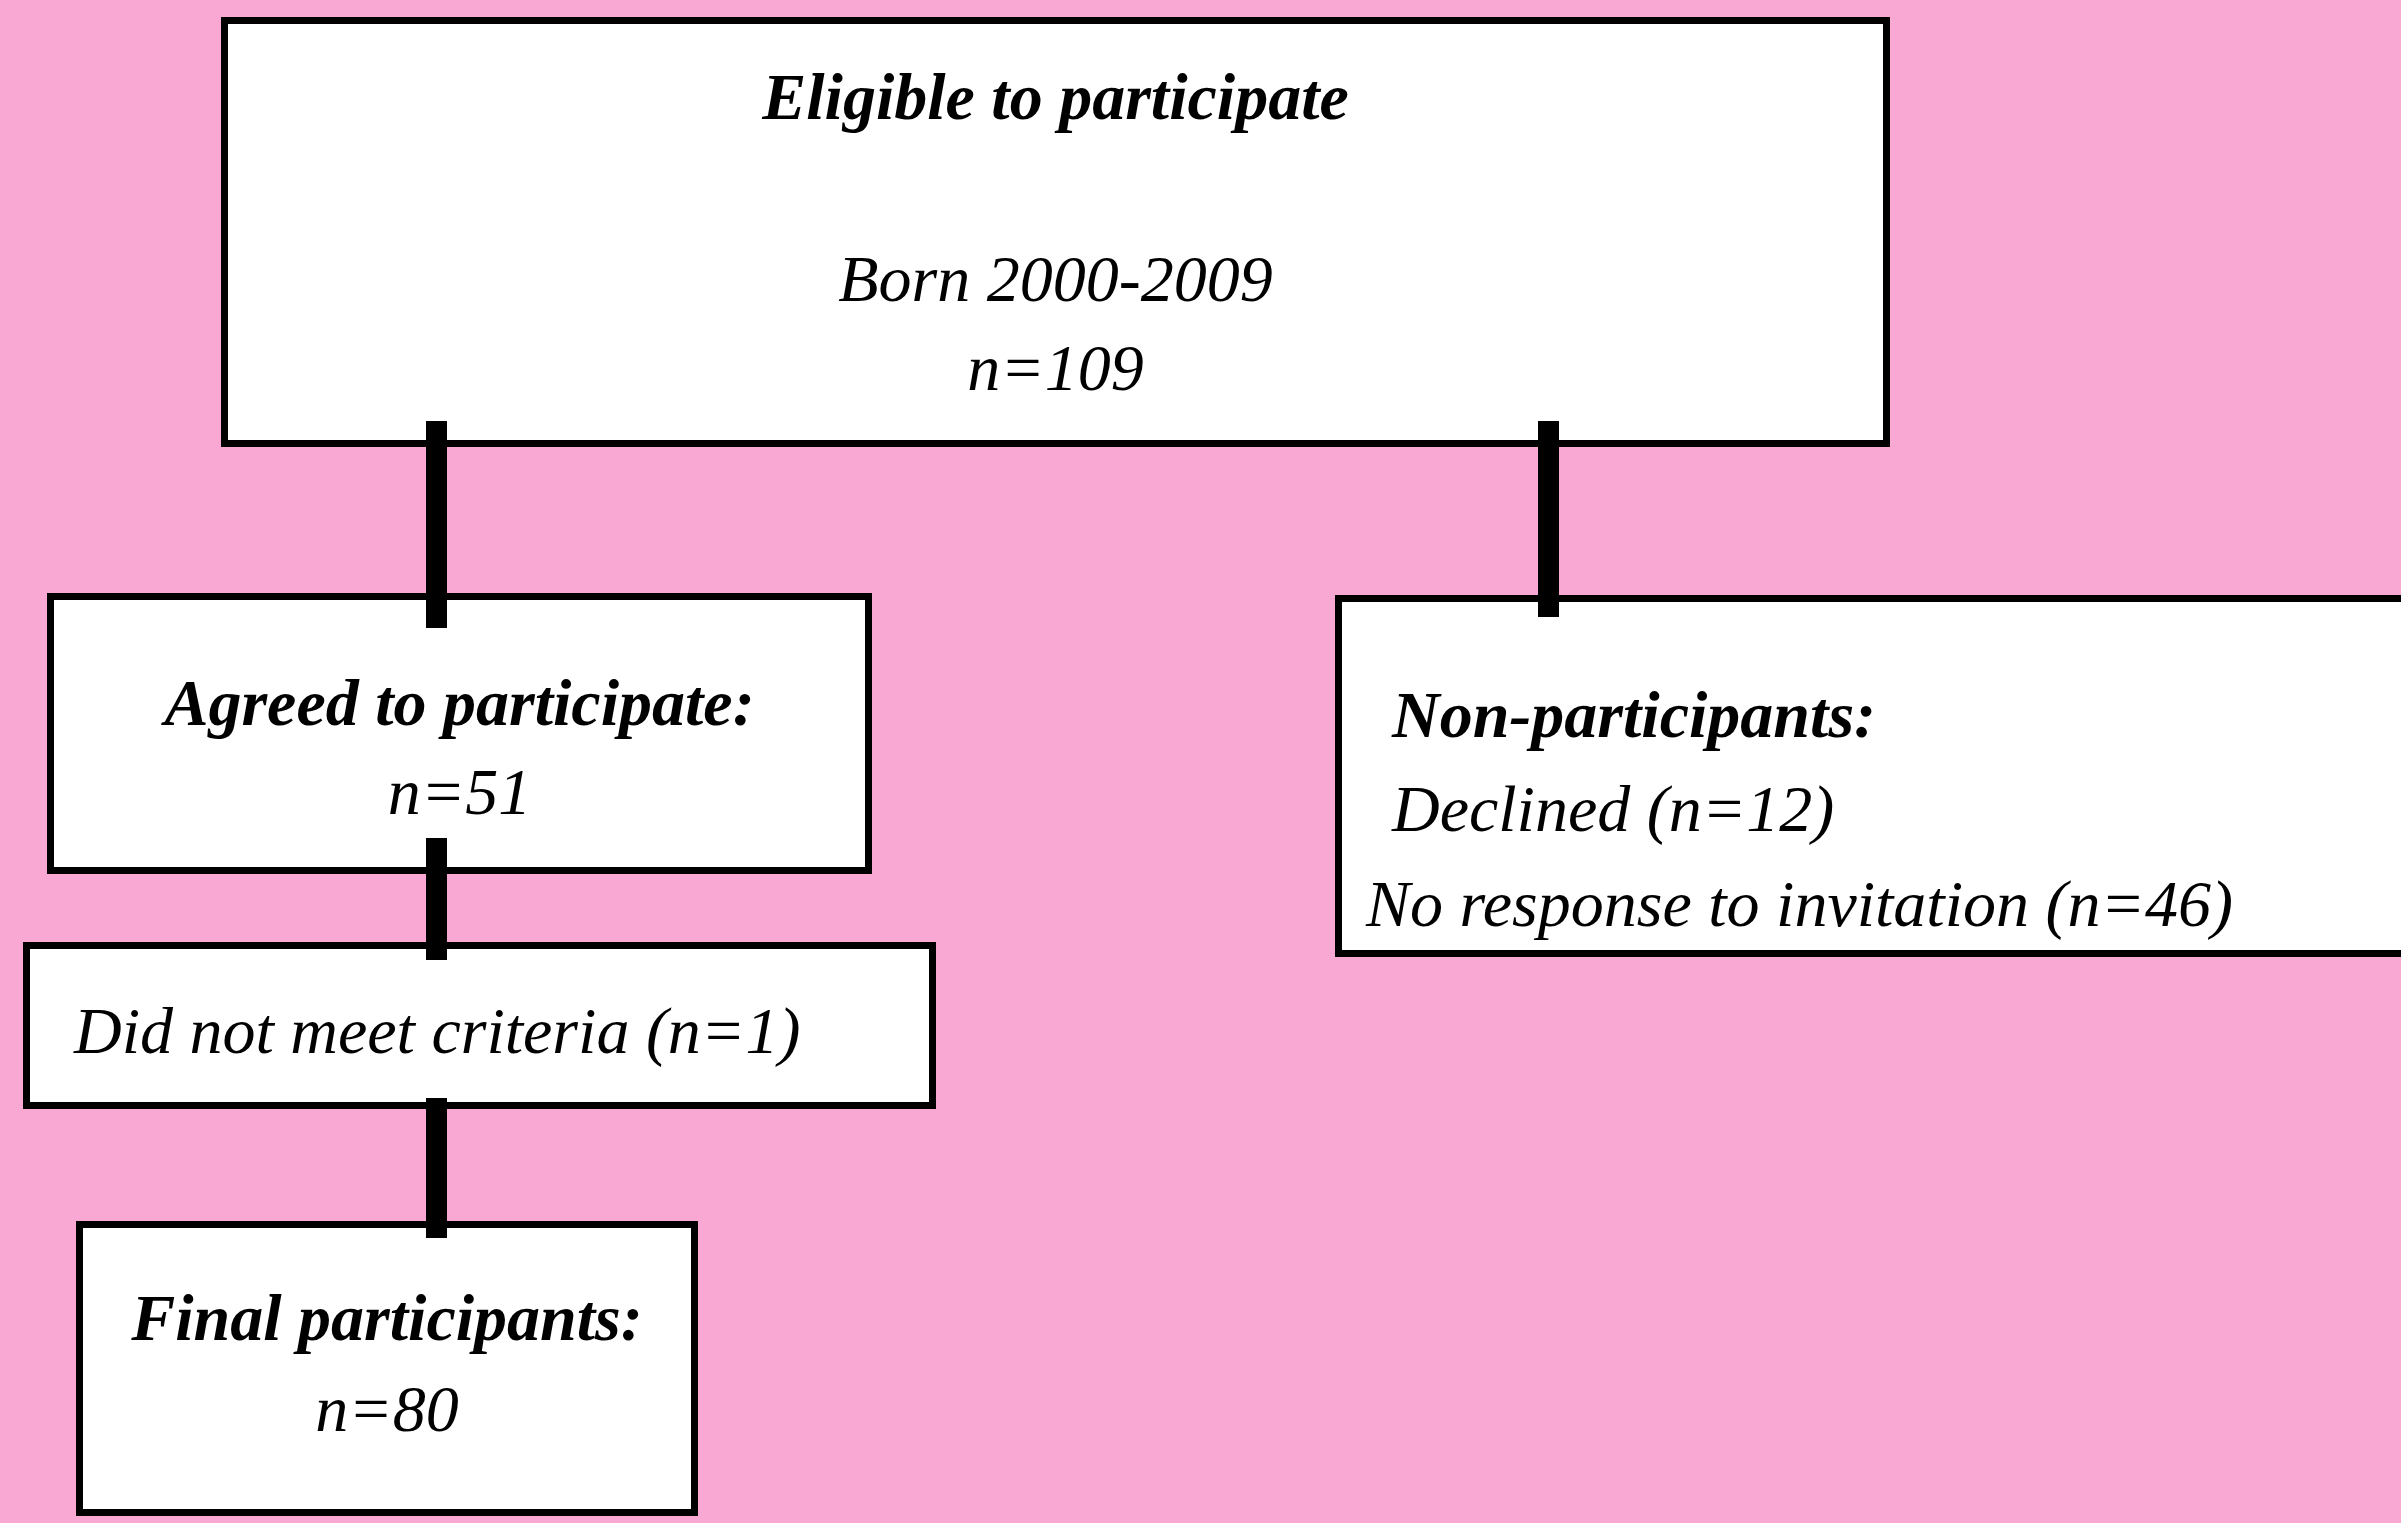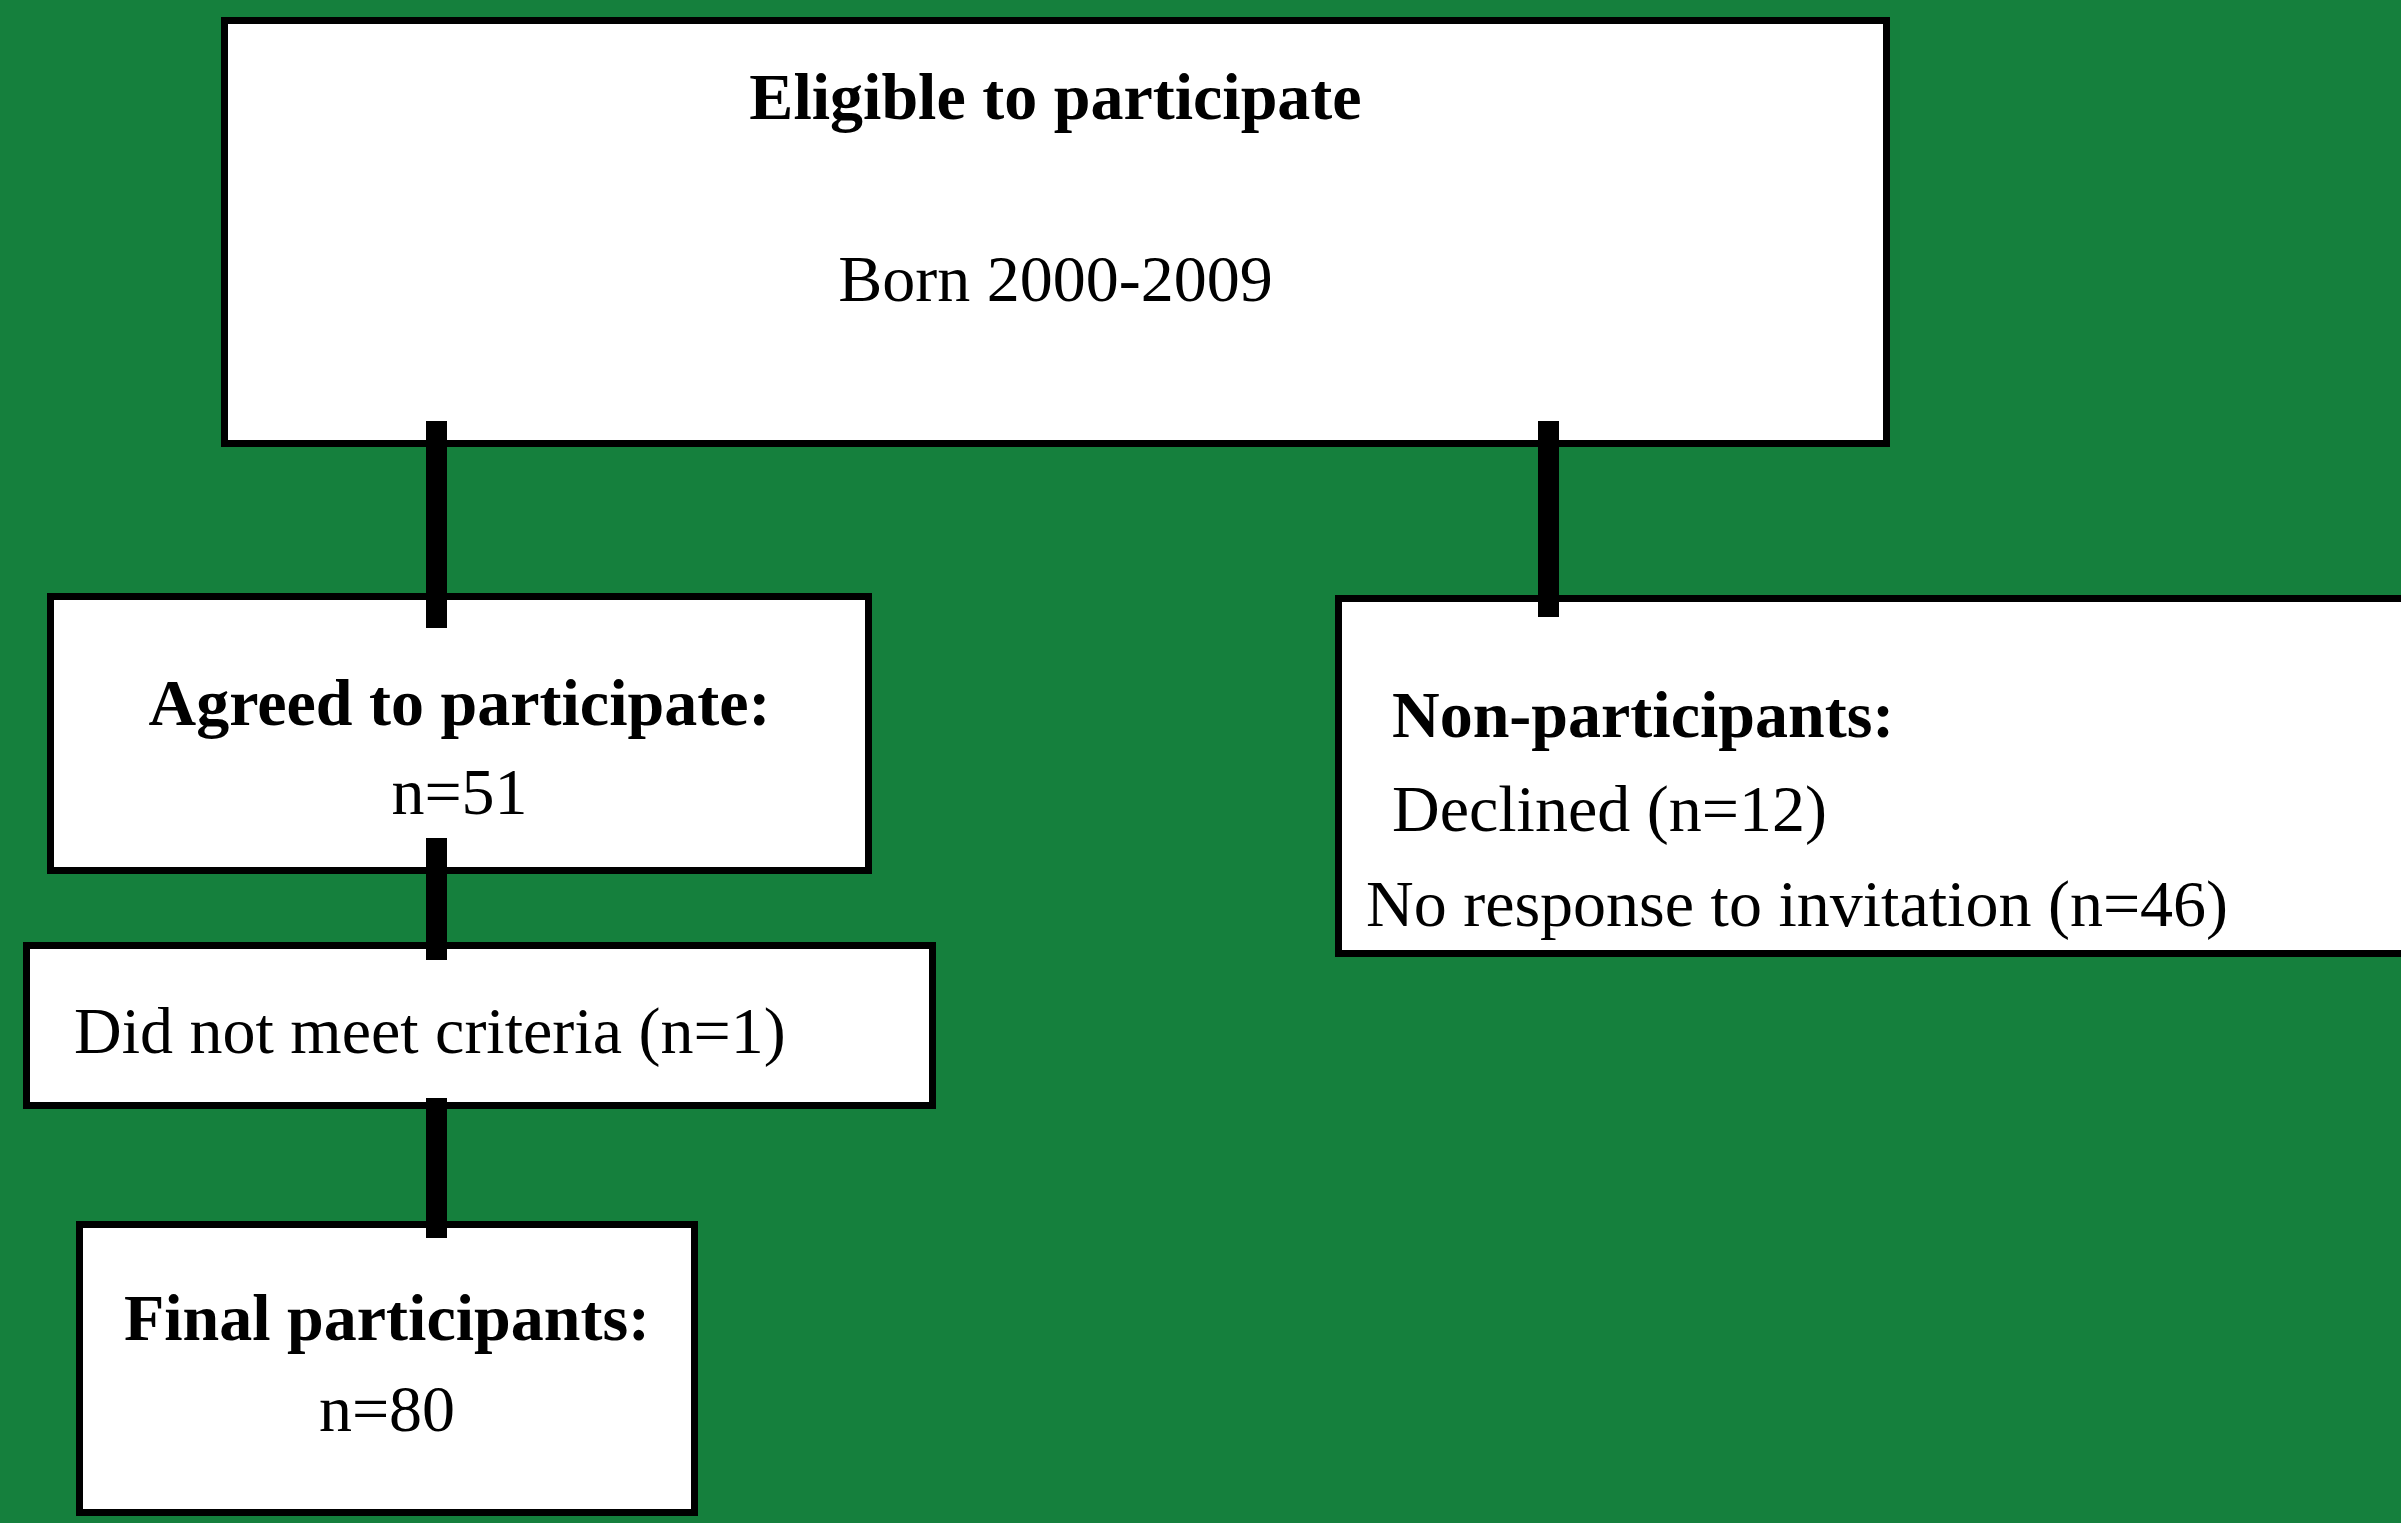--- a/index.html
+++ b/index.html
@@ -4,24 +4,25 @@
 <style>
   html, body {
     margin: 0;
     padding: 0;
     background: #ffffff;
   }
   .canvas {
     position: relative;
     width: 2401px;
     height: 1523px;
-    background: #15803d;
+    background: #f9a8d4;
     font-family: "Liberation Serif", "DejaVu Serif", serif;
     color: #000000;
     overflow: hidden;
+    font-style: italic;
   }
   .box {
     position: absolute;
     border: 7px solid #000000;
     background: #ffffff;
     box-sizing: border-box;
     z-index: 1;
   }
   .connector {
     position: absolute;
@@ -73,20 +74,21 @@
   #box-nonpart .t3 { top: 302px; padding-left: 24px; }
 </style>
 </head>
 <body>
 
 <div class="canvas">
 
   <div class="box" id="box-eligible">
     <div class="line center bold t1">Eligible to participate</div>
     <div class="line center t2">Born 2000-2009</div>
+    <div class="line center t3">n=109</div>
   </div>
 
   <div class="box" id="box-agreed">
     <div class="line center bold t1">Agreed to participate:</div>
     <div class="line center t2">n=51</div>
   </div>
 
   <div class="box" id="box-criteria">
     <div class="line leftalign t1">Did not meet criteria (n=1)</div>
   </div>

